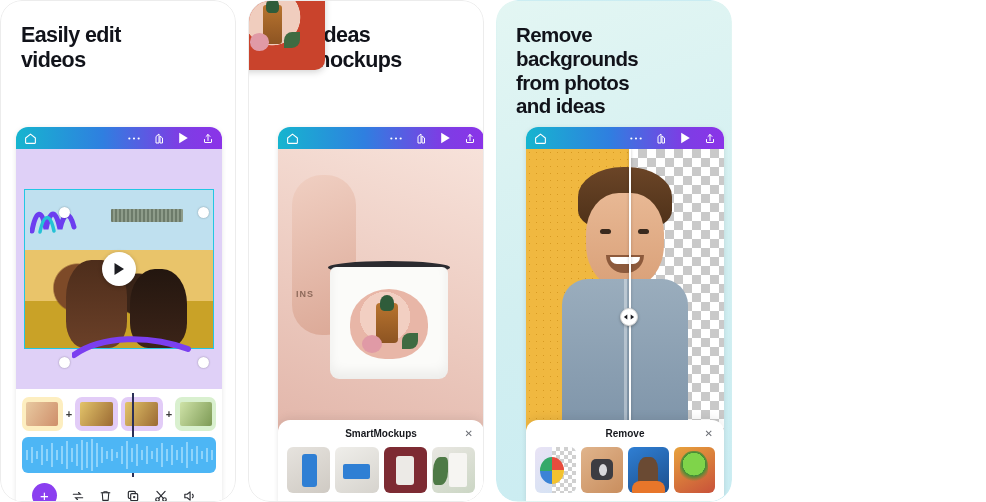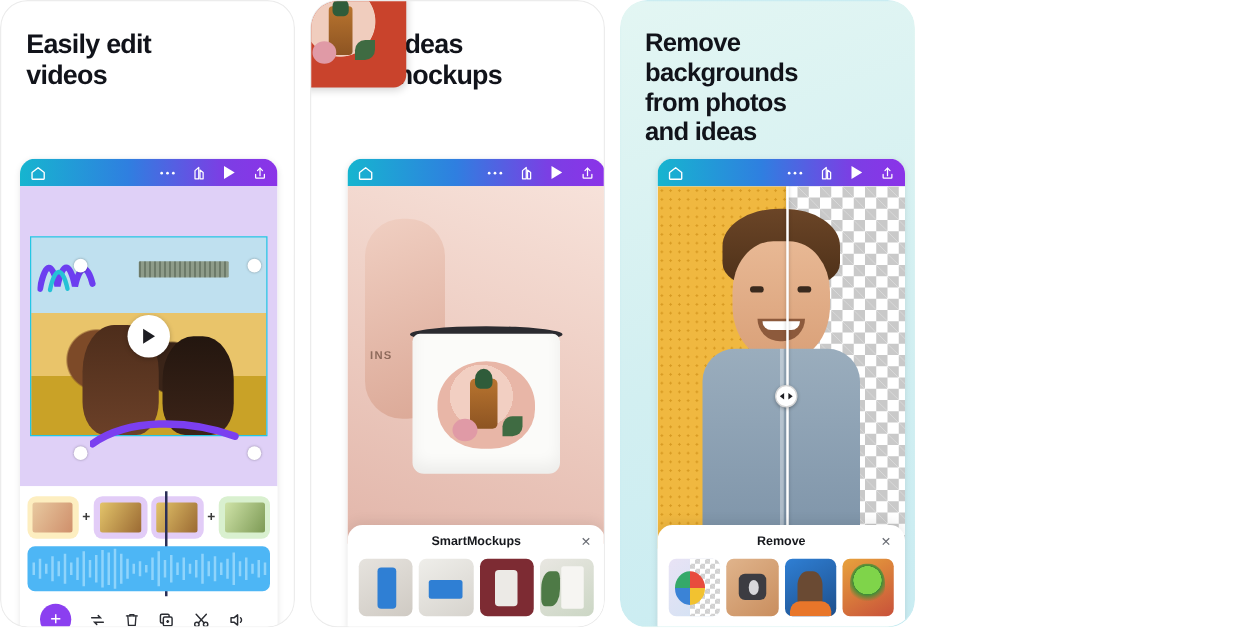--- a/index.html
+++ b/index.html
@@ -441,21 +441,21 @@
           <div style="position:absolute;left:14px;top:26px;width:64px;height:160px;background:linear-gradient(160deg,#f0cfc2,#dba896);border-radius:30px"></div>
           <div class="mug-rim"></div>
           <div class="mug">
             <div style="position:absolute;left:20px;top:22px;width:78px;height:70px;border-radius:50% 50% 45% 45%;background:radial-gradient(circle at 45% 40%, #f2cfc2 0 42%, #e8b6a7 42%)">
               <div style="position:absolute;left:26px;top:14px;width:22px;height:40px;background:linear-gradient(#b8742f,#8d5422);border-radius:4px"></div>
               <div style="position:absolute;left:30px;top:6px;width:14px;height:16px;background:#2f5c3a;border-radius:50% 50% 30% 30%"></div>
               <div style="position:absolute;left:12px;top:46px;width:20px;height:18px;background:#e09aa6;border-radius:50%"></div>
               <div style="position:absolute;left:52px;top:44px;width:16px;height:16px;background:#3f6b42;border-radius:50% 0 50% 0"></div>
             </div>
           </div>
-          <div style="position:absolute;left:18px;top:130px;width:42px;height:18px;color:#6a4a3c;font-size:9px;font-weight:700;letter-spacing:1px;opacity:.7">INS</div>
+          <div style="position:absolute;left:18px;top:140px;width:42px;height:18px;color:#6a4a3c;font-size:9px;font-weight:700;letter-spacing:1px;opacity:.7">INS</div>
         </div>
 
         <div class="panel-sheet">
           <div class="sheet-head">
             <span class="sheet-title">SmartMockups</span>
             <span class="sheet-x">✕</span>
           </div>
           <div class="tiles">
             <div class="tile" style="background:linear-gradient(150deg,#e6e3de,#cfcac3)">
               <div style="position:absolute;left:35%;top:16%;width:34%;height:70%;background:#2f7fd4;border-radius:3px"></div>

